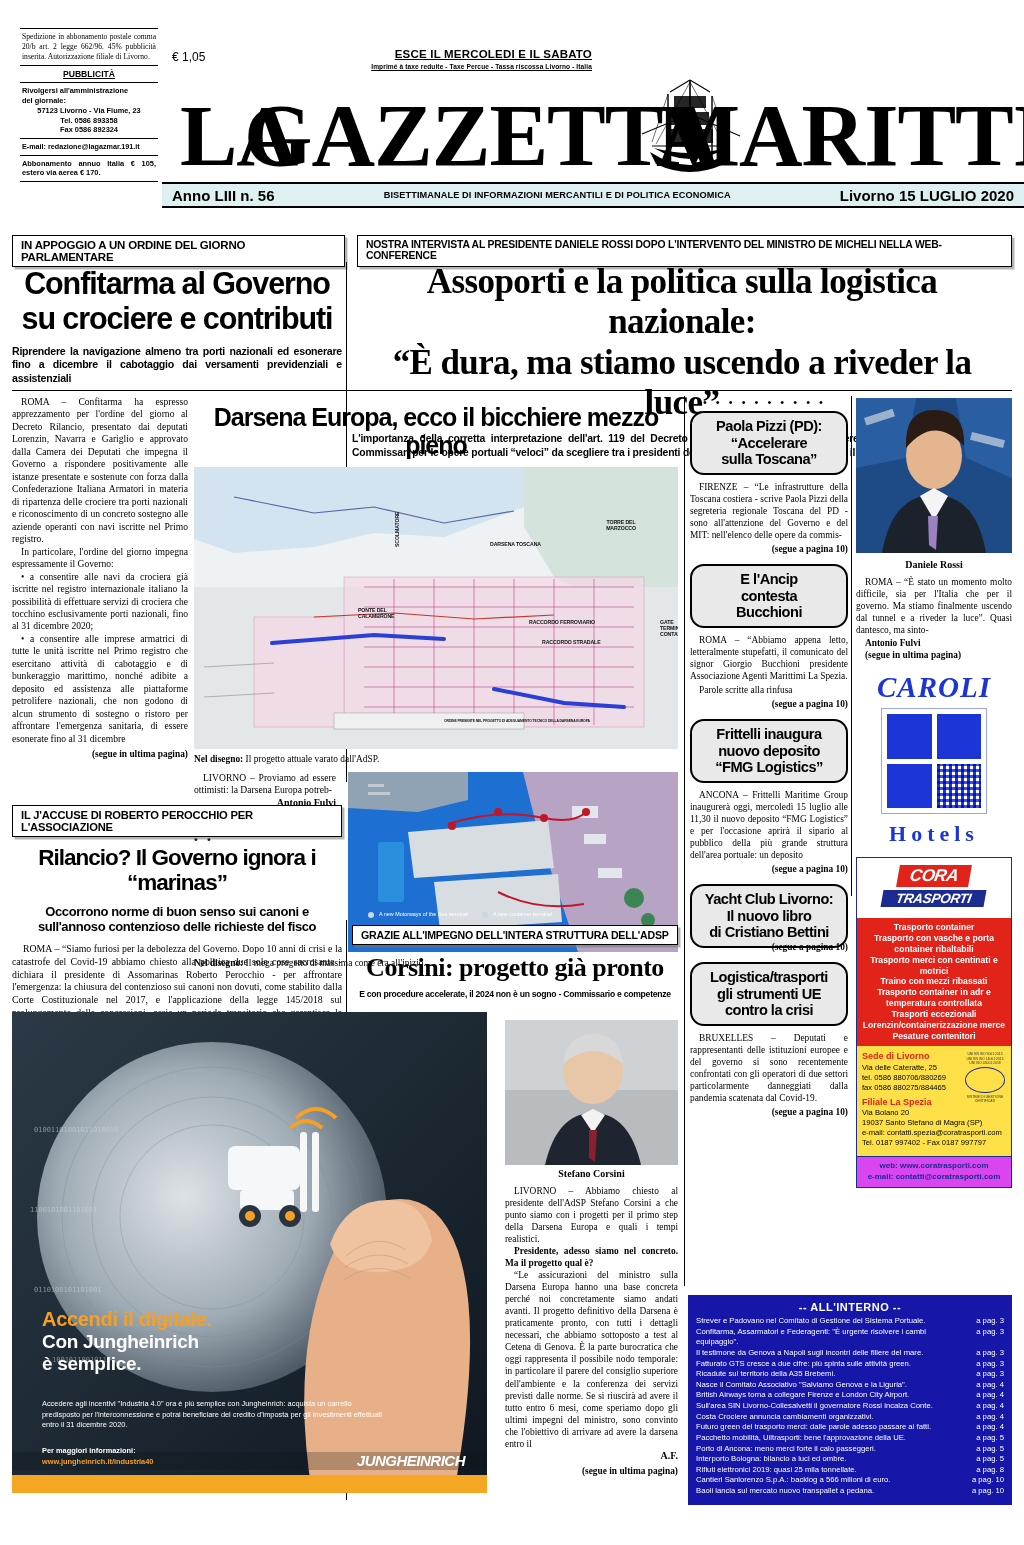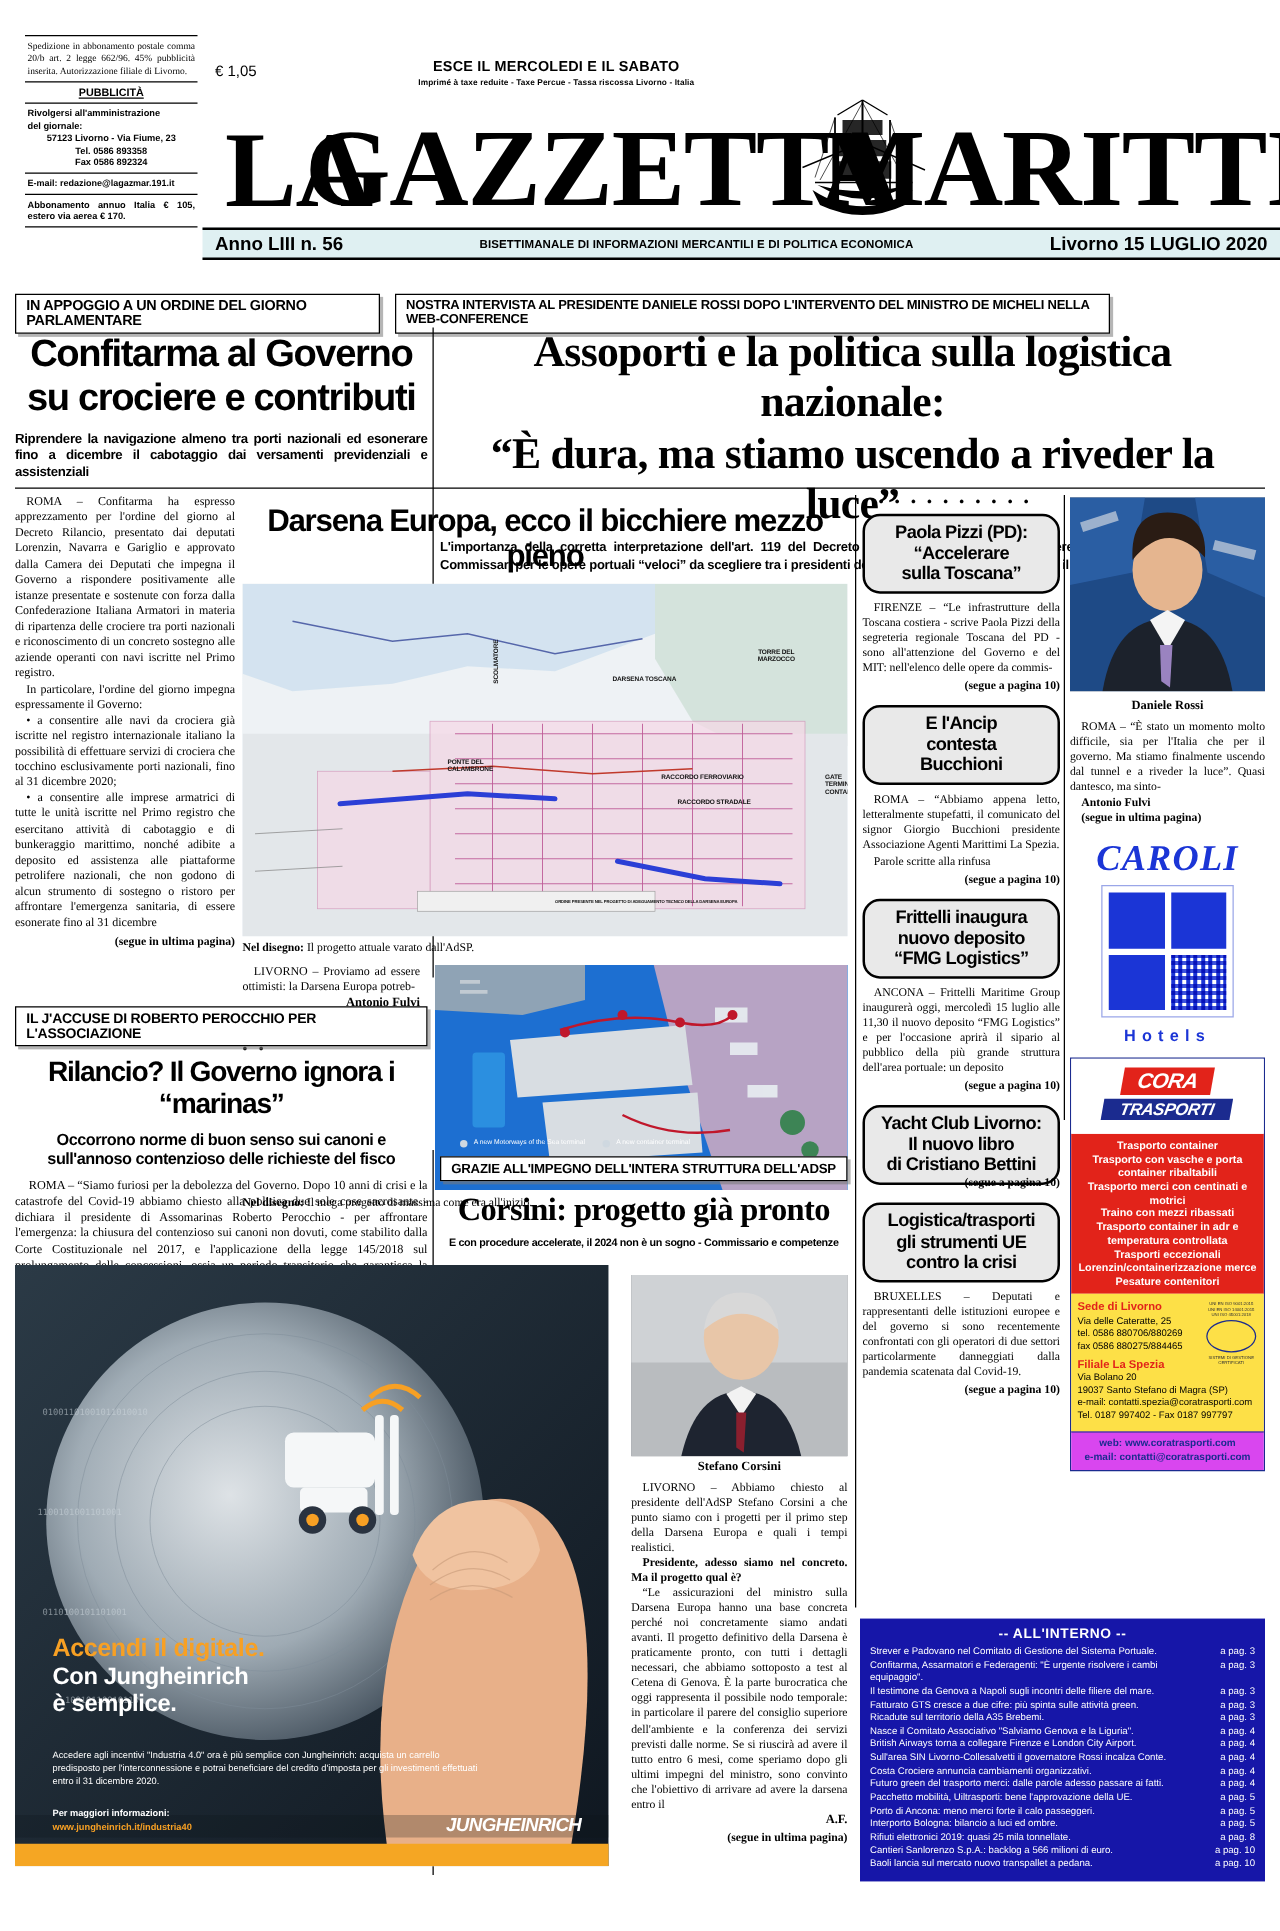--- a/index.html
+++ b/index.html
@@ -22,21 +22,21 @@
   }
   .mast-left .imprint { font-family:"Liberation Serif", serif; font-size:7.6px; text-align:justify; padding:3px 2px; }
   .mast-left .rule { border-top:1px solid #000; }
   .mast-left .pub { text-align:center; font-weight:bold; font-size:8.6px; padding:2.5px 0; text-decoration:underline; }
   .mast-left .blk { padding:3px 2px; font-weight:bold; font-size:7.4px; }
   .mast-left .blk .ctr { text-align:center; }
   .mast-left .mail { padding:3px 2px; font-weight:bold; font-size:7.2px; }
   .mast-left .sub { padding:3px 2px; font-weight:bold; font-size:7.4px; text-align:justify; }
 
   .price { position:absolute; left:160px; top:40px; font-size:12px; font-weight:normal; font-family:"Liberation Sans",sans-serif; }
-  .esce { position:absolute; left:268px; top:38px; width:330px; text-align:center; }
+  .esce { position:absolute; left:250px; top:38px; width:330px; text-align:right;text-decoration:underline; }
   .esce .l1 { font-size:11.5px; font-weight:bold; letter-spacing:.2px; }
   .esce .l2 { font-size:6.6px; font-weight:bold; margin-top:3px; letter-spacing:.1px; }
 
   .logo-row { position:absolute; left:150px; top:62px; width:862px; height:110px; }
   .logo-word {
     font-family:"Liberation Serif", serif; font-weight:bold;
     font-size:86px; line-height:100px; letter-spacing:-1px;
   }
   .logo-la { position:absolute; left:18px; top:14px; }
   .logo-gaz { position:absolute; left:82px; top:14px; font-size:88px; }
@@ -51,21 +51,21 @@
   .mast-bar .anno { font-size:15px; font-weight:bold; }
   .mast-bar .sub2 { font-size:9.2px; font-weight:bold; letter-spacing:.1px; }
   .mast-bar .place { font-size:15px; font-weight:bold; }
 
   
   .kicker {
     display:inline-block; border:1.6px solid #000; background:#fff;
     box-shadow:2.5px 2.5px 0 rgba(120,120,120,.55);
     padding:3px 8px; font-weight:bold; letter-spacing:-.2px;
   }
-  .topkick-row { position:absolute; left:12px; top:235px; width:876px; display:flex; gap:12px; }
+  .topkick-row { position:absolute; left:12px; top:235px; width:1000px; display:flex; gap:12px; }
   .topkick-row .k1 { font-size:11.5px; }
   .topkick-row .k2 { font-size:10.4px; }
 
   
   .head-left { position:absolute; left:12px; top:266px; width:330px; }
   .head-left h1 {
     font-family:"Liberation Sans", sans-serif; font-weight:bold;
     font-size:30.5px; line-height:1.14; letter-spacing:-1.1px; text-align:center;
   }
   .head-left .deck {
@@ -158,21 +158,21 @@
   
   .rightcol { position:absolute; left:856px; top:398px; width:156px; }
   .rossi-photo { width:156px; height:155px; background:#2c4a6e; }
   .rossi-name { text-align:center; font-family:"Liberation Serif",serif; font-weight:bold; font-size:10px; margin-top:6px;}
   .rossi-body { font-family:"Liberation Serif",serif; font-size:9.4px; line-height:1.28; text-align:justify; text-indent:9px; margin-top:6px;}
 
   .caroli { margin-top:10px; text-align:center; }
   .caroli .word { font-family:"Liberation Serif",serif; font-style:italic; font-weight:bold; font-size:29px; color:#1b35d6; letter-spacing:1px;}
   .caroli .grid { width:106px; height:106px; margin:4px auto 0; border:1px solid #9aa6e8; display:grid; grid-template-columns:1fr 1fr; grid-template-rows:1fr 1fr; gap:5px; padding:5px;}
   .caroli .sq { background:#1b35d6; }
-  .caroli .hot { font-family:Liberation Sans, sans-serif; font-weight:bold; font-size:13px; color:#1b35d6; letter-spacing:5px; margin-top:7px;text-align:center;}
+  .caroli .hot { font-family:Liberation Serif, serif; font-weight:bold; font-size:22px; color:#1b35d6; letter-spacing:5px; margin-top:7px;text-align:center;}
 
   .cora { margin-top:10px; border:1.8px solid #1b2b8f; width:156px; }
   .cora .logo { background:#fff; padding:7px 4px 6px; text-align:center; position:relative; height:60px;}
   .cora .c1 { display:inline-block; background:#e2231a; color:#fff; font-weight:bold; font-style:italic; font-size:17px; padding:1px 12px; transform:skewX(-10deg); letter-spacing:-.5px;}
   .cora .c2 { display:inline-block; background:#1b2b8f; color:#fff; font-weight:bold; font-style:italic; font-size:13.5px; padding:1px 14px; transform:skewX(-10deg); letter-spacing:-.3px; margin-top:3px;}
   .cora .svcs { background:#e2231a; color:#fff; text-align:center; font-weight:bold; font-size:8.6px; line-height:1.26; padding:4px 2px 5px;}
   .cora .addr { background:#fde047; padding:5px 5px; font-size:7.6px; line-height:1.3; position:relative; min-height:110px;}
   .cora .addr .h { color:#e2231a; font-weight:bold; font-size:9px; }
   .cora .cert { position:absolute; right:4px; top:6px; width:44px; text-align:center;}
   .cora .cert .oval { width:40px; height:26px; border:1.4px solid #1b2b8f; border-radius:50%; margin:2px auto; }

